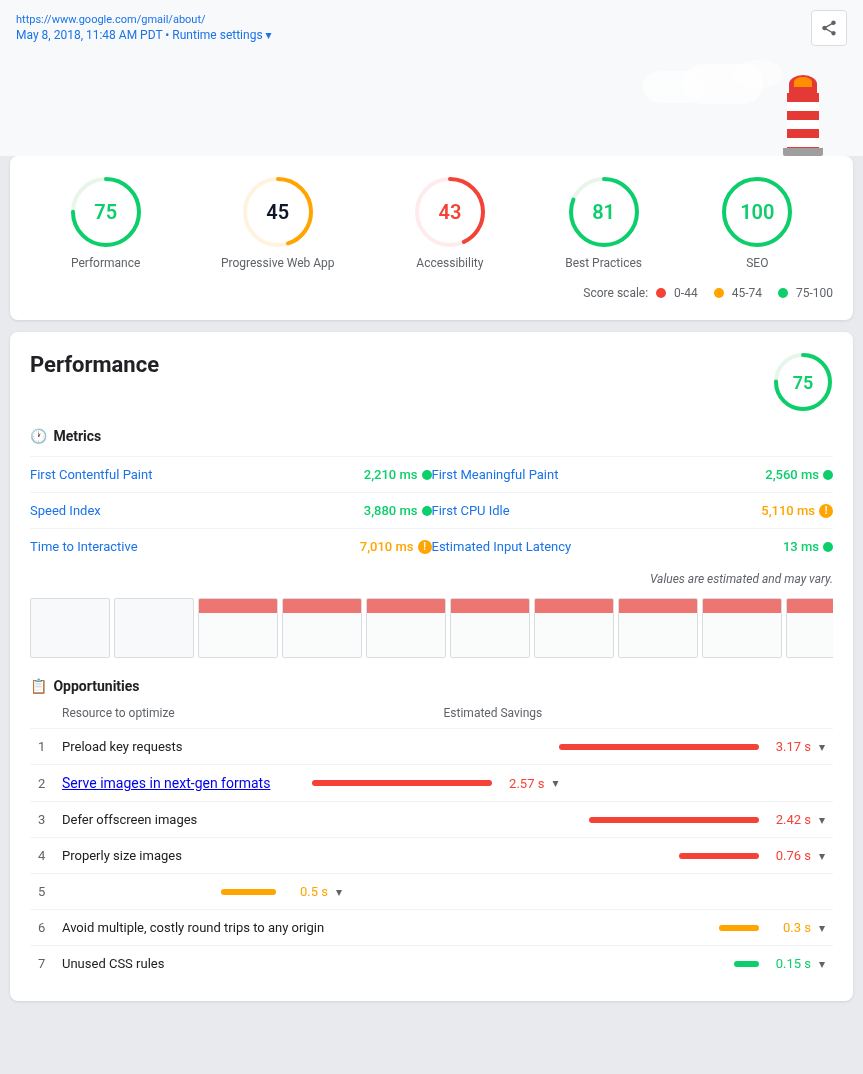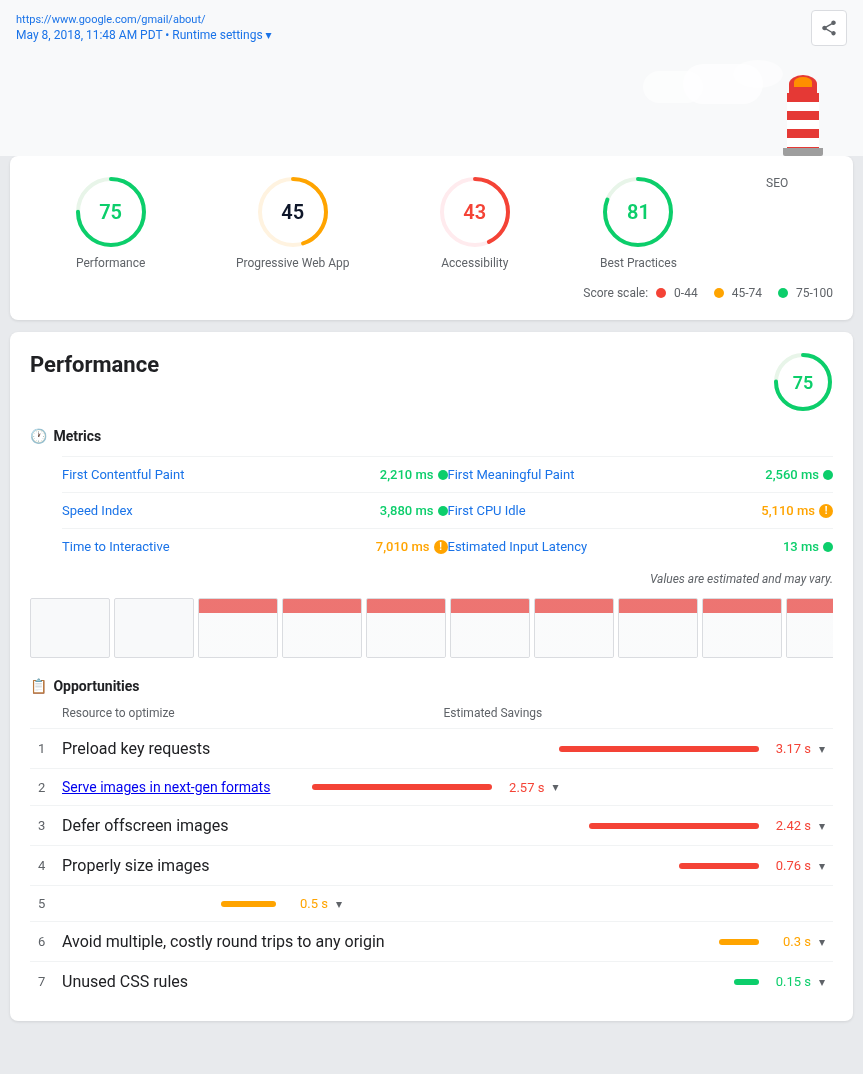--- a/index.html
+++ b/index.html
@@ -29,21 +29,21 @@
     
     .section { background: white; margin: 12px 10px; border-radius: 8px; padding: 20px; box-shadow: 0 1px 3px rgba(0,0,0,0.1); }
     .section-header { display: flex; justify-content: space-between; align-items: flex-start; margin-bottom: 16px; }
     .section-title { font-size: 22px; font-weight: 700; color: #202124; }
     .section-score { position: relative; width: 60px; height: 60px; }
     .section-score svg { transform: rotate(-90deg); }
     .section-score-num { position: absolute; top: 50%; left: 50%; transform: translate(-50%, -50%); font-size: 18px; font-weight: 600; color: #0cce6b; }
     
     
     .metrics-header { display: flex; align-items: center; gap: 6px; font-weight: 700; margin-bottom: 12px; color: #202124; }
-    .metrics-grid { display: grid; grid-template-columns: 1fr 1fr; gap: 0; margin-left: 32px; }
+    .metrics-grid { display: grid; grid-template-columns: 1fr 1fr; gap: 0; }
     .metric-row { padding: 10px 0; border-top: 1px solid #f1f3f4; display: flex; justify-content: space-between; align-items: center; }
     .metric-label { color: #1a73e8; font-size: 13px; }
     .metric-value { display: flex; align-items: center; gap: 4px; font-size: 13px; font-weight: 500; }
     .metric-value.green { color: #0cce6b; text-align: center; }
     .metric-value.orange { color: #ffa400; }
     .metric-dot { width: 10px; height: 10px; border-radius: 50%; }
     .metric-dot.green { background: #0cce6b; }
     .metric-info { background: #ffa400; color: white; border-radius: 50%; width: 14px; height: 14px; font-size: 10px; display: flex; align-items: center; justify-content: center; font-weight: 700; }
     
     .values-note { text-align: right; color: #5f6368; font-size: 12px; margin: 8px 0; font-style: italic; }
@@ -54,21 +54,21 @@
     .filmstrip-frame.has-content { background: white; }
     
     
     .opp-header { display: flex; align-items: center; gap: 6px; font-weight: 700; margin-bottom: 8px; }
     .opp-desc { color: #5f6368; font-size: 13px; margin-bottom: 16px; }
     .opp-table-header { display: grid; grid-template-columns: 1fr 1fr; color: #5f6368; font-size: 12px; padding: 4px 8px 8px 32px; }
     .opp-table-header span:last-child { text-align: left; padding-right: 24px; }
     
     .opp-row { display: flex; align-items: center; padding: 10px 8px; border-top: 1px solid #f1f3f4; gap: 8px; }
     .opp-num { color: #5f6368; font-size: 13px; min-width: 16px; }
-    .opp-label { flex: 1; font-size: 16px; color: #202124; }
+    .opp-label { flex: 1; font-size: 13px; color: #202124; }
     .opp-bar-area { display: flex; align-items: center; gap: 8px; min-width: 280px; justify-content: flex-end; }
     .opp-bar { height: 6px; border-radius: 3px; }
     .opp-bar.red { background: #f44336; }
     .opp-bar.orange { background: #ffa400; }
     .opp-bar.green { background: #0cce6b; }
     .opp-value { font-size: 13px; min-width: 44px; text-align: right; }
     .opp-value.red { color: #f44336; }
     .opp-value.orange { color: #ffa400; }
     .opp-value.green { color: #0cce6b; }
     .chevron { color: #5f6368; font-size: 12px; cursor: pointer; }
@@ -146,20 +146,27 @@
     <div class="score-circle">
       <svg width="72" height="72" viewBox="0 0 72 72" style="transform:rotate(-90deg)">
     <circle cx="36" cy="36" r="33" fill="none" stroke="#e8f5e9" stroke-width="4"></circle>
     <circle cx="36" cy="36" r="33" fill="none" stroke="#0cce6b" stroke-width="4" stroke-dasharray="167.94954326091036 207.34511513692635" stroke-linecap="round"></circle>
   </svg>
       <span class="score-number" style="color:#0cce6b">81</span>
     </div>
     <span class="score-label">Best Practices</span>
   </div>
       <div class="score-item">
+    <div class="score-circle">
+      <svg width="72" height="72" viewBox="0 0 72 72" style="transform:rotate(-90deg)">
+    <circle cx="36" cy="36" r="33" fill="none" stroke="#e8f5e9" stroke-width="4"></circle>
+    <circle cx="36" cy="36" r="33" fill="none" stroke="#0cce6b" stroke-width="4" stroke-dasharray="207.34511513692635 207.34511513692635" stroke-linecap="round"></circle>
+  </svg>
+      <span class="score-number" style="color:#0cce6b">100</span>
+    </div>
     <span class="score-label">SEO</span>
   </div>
     </div>
   <div class="scale-row">
     <span>Score scale:</span>
     <span class="scale-dot" style="background:#f44336;"></span>
     <span>0-44</span>
     <span class="scale-dot" style="background:#ffa400; margin-left:8px;"></span>
     <span>45-74</span>
     <span class="scale-dot" style="background:#0cce6b; margin-left:8px;"></span>

